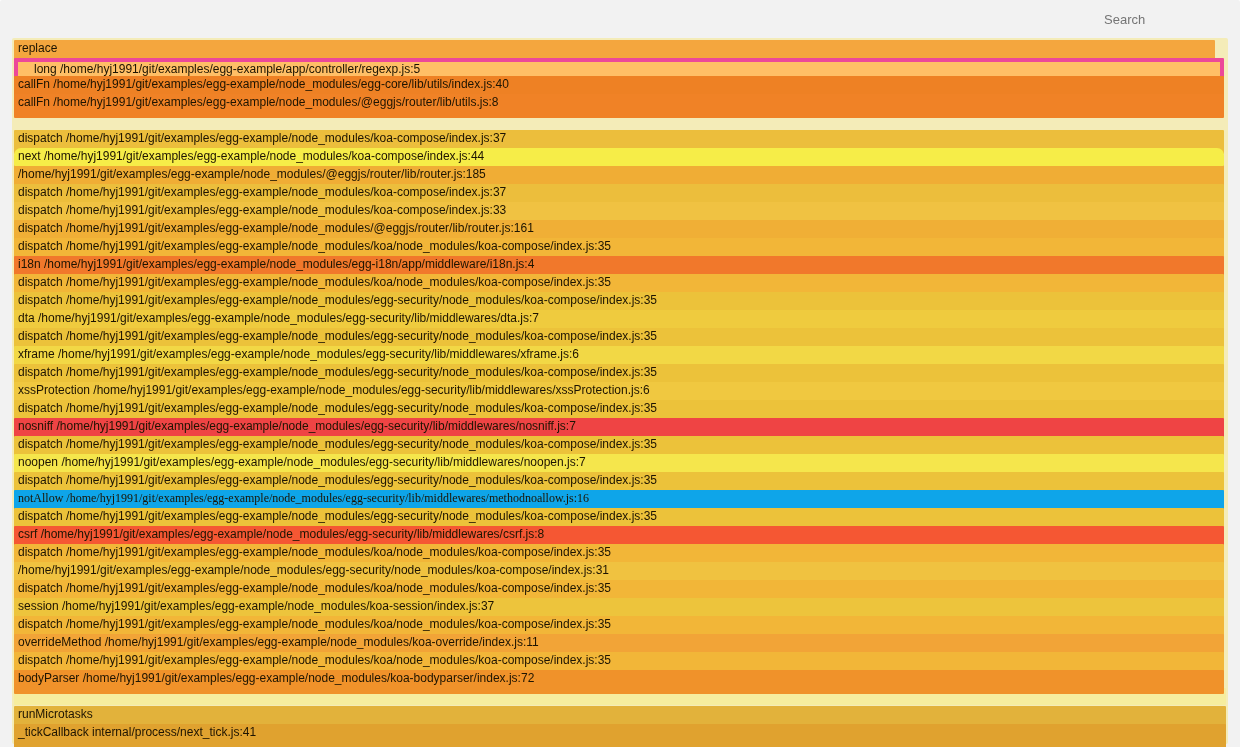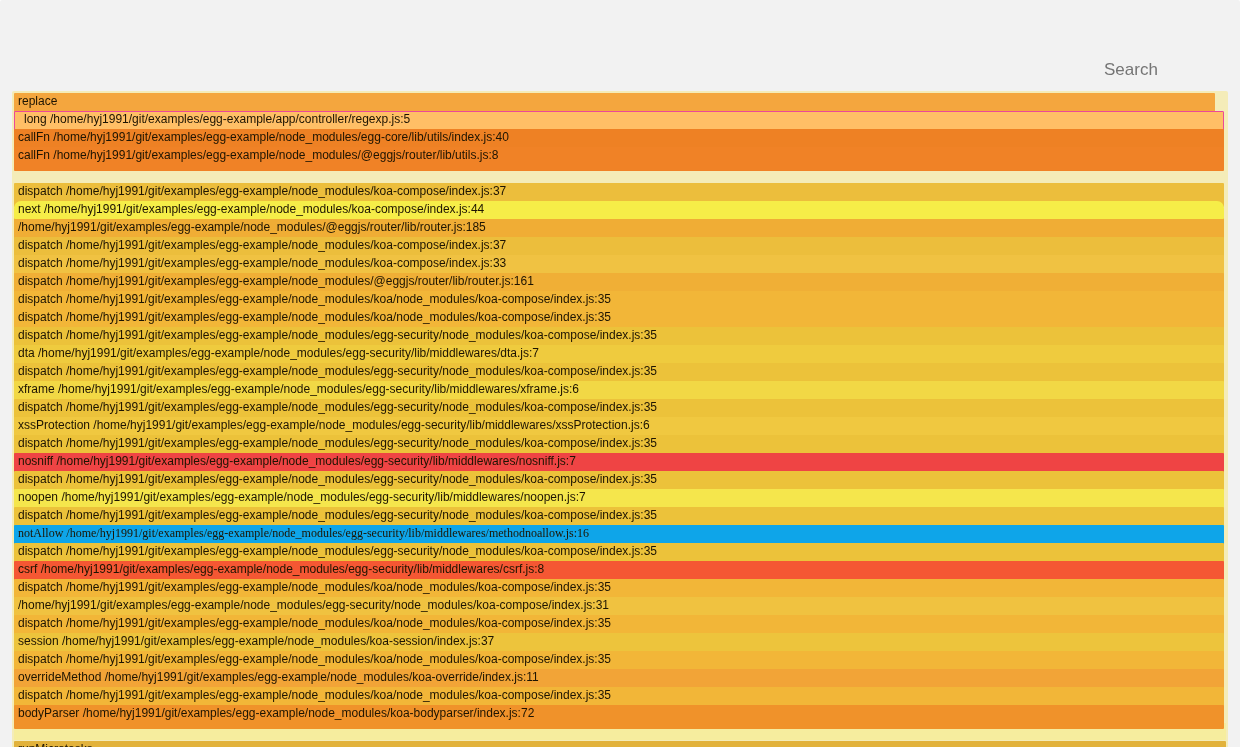--- a/index.html
+++ b/index.html
@@ -20,24 +20,23 @@
   }
   .search-wrap {
     text-align: right;
     padding: 4px 2px 10px 2px;
   }
   .search-input {
     width: 120px;
     background: transparent;
     border: none;
     color: #1d4ed8;
-    font-size: 17px;
+    font-size: 13px;
     font-family: inherit;
     outline: none;
-    margin-top: 48px;
   }
   .flame-canvas {
     box-sizing: border-box;
     background: #f4ecb8;
     border-radius: 2px;
     padding: 2px;
   }
   .row {
     height: 17px;
     line-height: 17px;
@@ -50,23 +49,23 @@
     line-height: 17px;
     box-sizing: border-box;
     padding: 0 0 0 4px;
     white-space: nowrap;
     overflow: hidden;
     text-overflow: clip;
     border-radius: 1px;
     color: #1d1402;
   }
   .cell.selected {
-    border: 1px solid #ec4899;
+    border: 4px solid #ec4899;
     line-height: 15px;
-    padding-left: 9px;
+    padding-left: 16px;
     background: #ffbf66;
   }
   
   .gap {
     height: 17px;
     margin: 0 0 1px 0;
     background: #f6ed9e;
     border-radius: 1px;
   }
 </style>
@@ -110,20 +109,23 @@
       <div class="row">
         <div class="cell" style="width: 99.8%; background: rgb(240, 194, 66);">dispatch /home/hyj1991/git/examples/egg-example/node_modules/koa-compose/index.js:33</div>
       </div>
       <div class="row">
         <div class="cell" style="width: 99.8%; background: rgb(240, 175, 54);">dispatch /home/hyj1991/git/examples/egg-example/node_modules/@eggjs/router/lib/router.js:161</div>
       </div>
       <div class="row">
         <div class="cell" style="width: 99.8%; background: rgb(242, 182, 56);">dispatch /home/hyj1991/git/examples/egg-example/node_modules/koa/node_modules/koa-compose/index.js:35</div>
       </div>
       <div class="row">
+        <div class="cell" style="width: 99.8%; background: rgb(241, 120, 43);">i18n /home/hyj1991/git/examples/egg-example/node_modules/egg-i18n/app/middleware/i18n.js:4</div>
+      </div>
+      <div class="row">
         <div class="cell" style="width: 99.8%; background: rgb(242, 182, 56);">dispatch /home/hyj1991/git/examples/egg-example/node_modules/koa/node_modules/koa-compose/index.js:35</div>
       </div>
       <div class="row">
         <div class="cell" style="width: 99.8%; background: rgb(236, 194, 58);">dispatch /home/hyj1991/git/examples/egg-example/node_modules/egg-security/node_modules/koa-compose/index.js:35</div>
       </div>
       <div class="row">
         <div class="cell" style="width: 99.8%; background: rgb(239, 203, 62);">dta /home/hyj1991/git/examples/egg-example/node_modules/egg-security/lib/middlewares/dta.js:7</div>
       </div>
       <div class="row">
         <div class="cell" style="width: 99.8%; background: rgb(236, 194, 58);">dispatch /home/hyj1991/git/examples/egg-example/node_modules/egg-security/node_modules/koa-compose/index.js:35</div>

